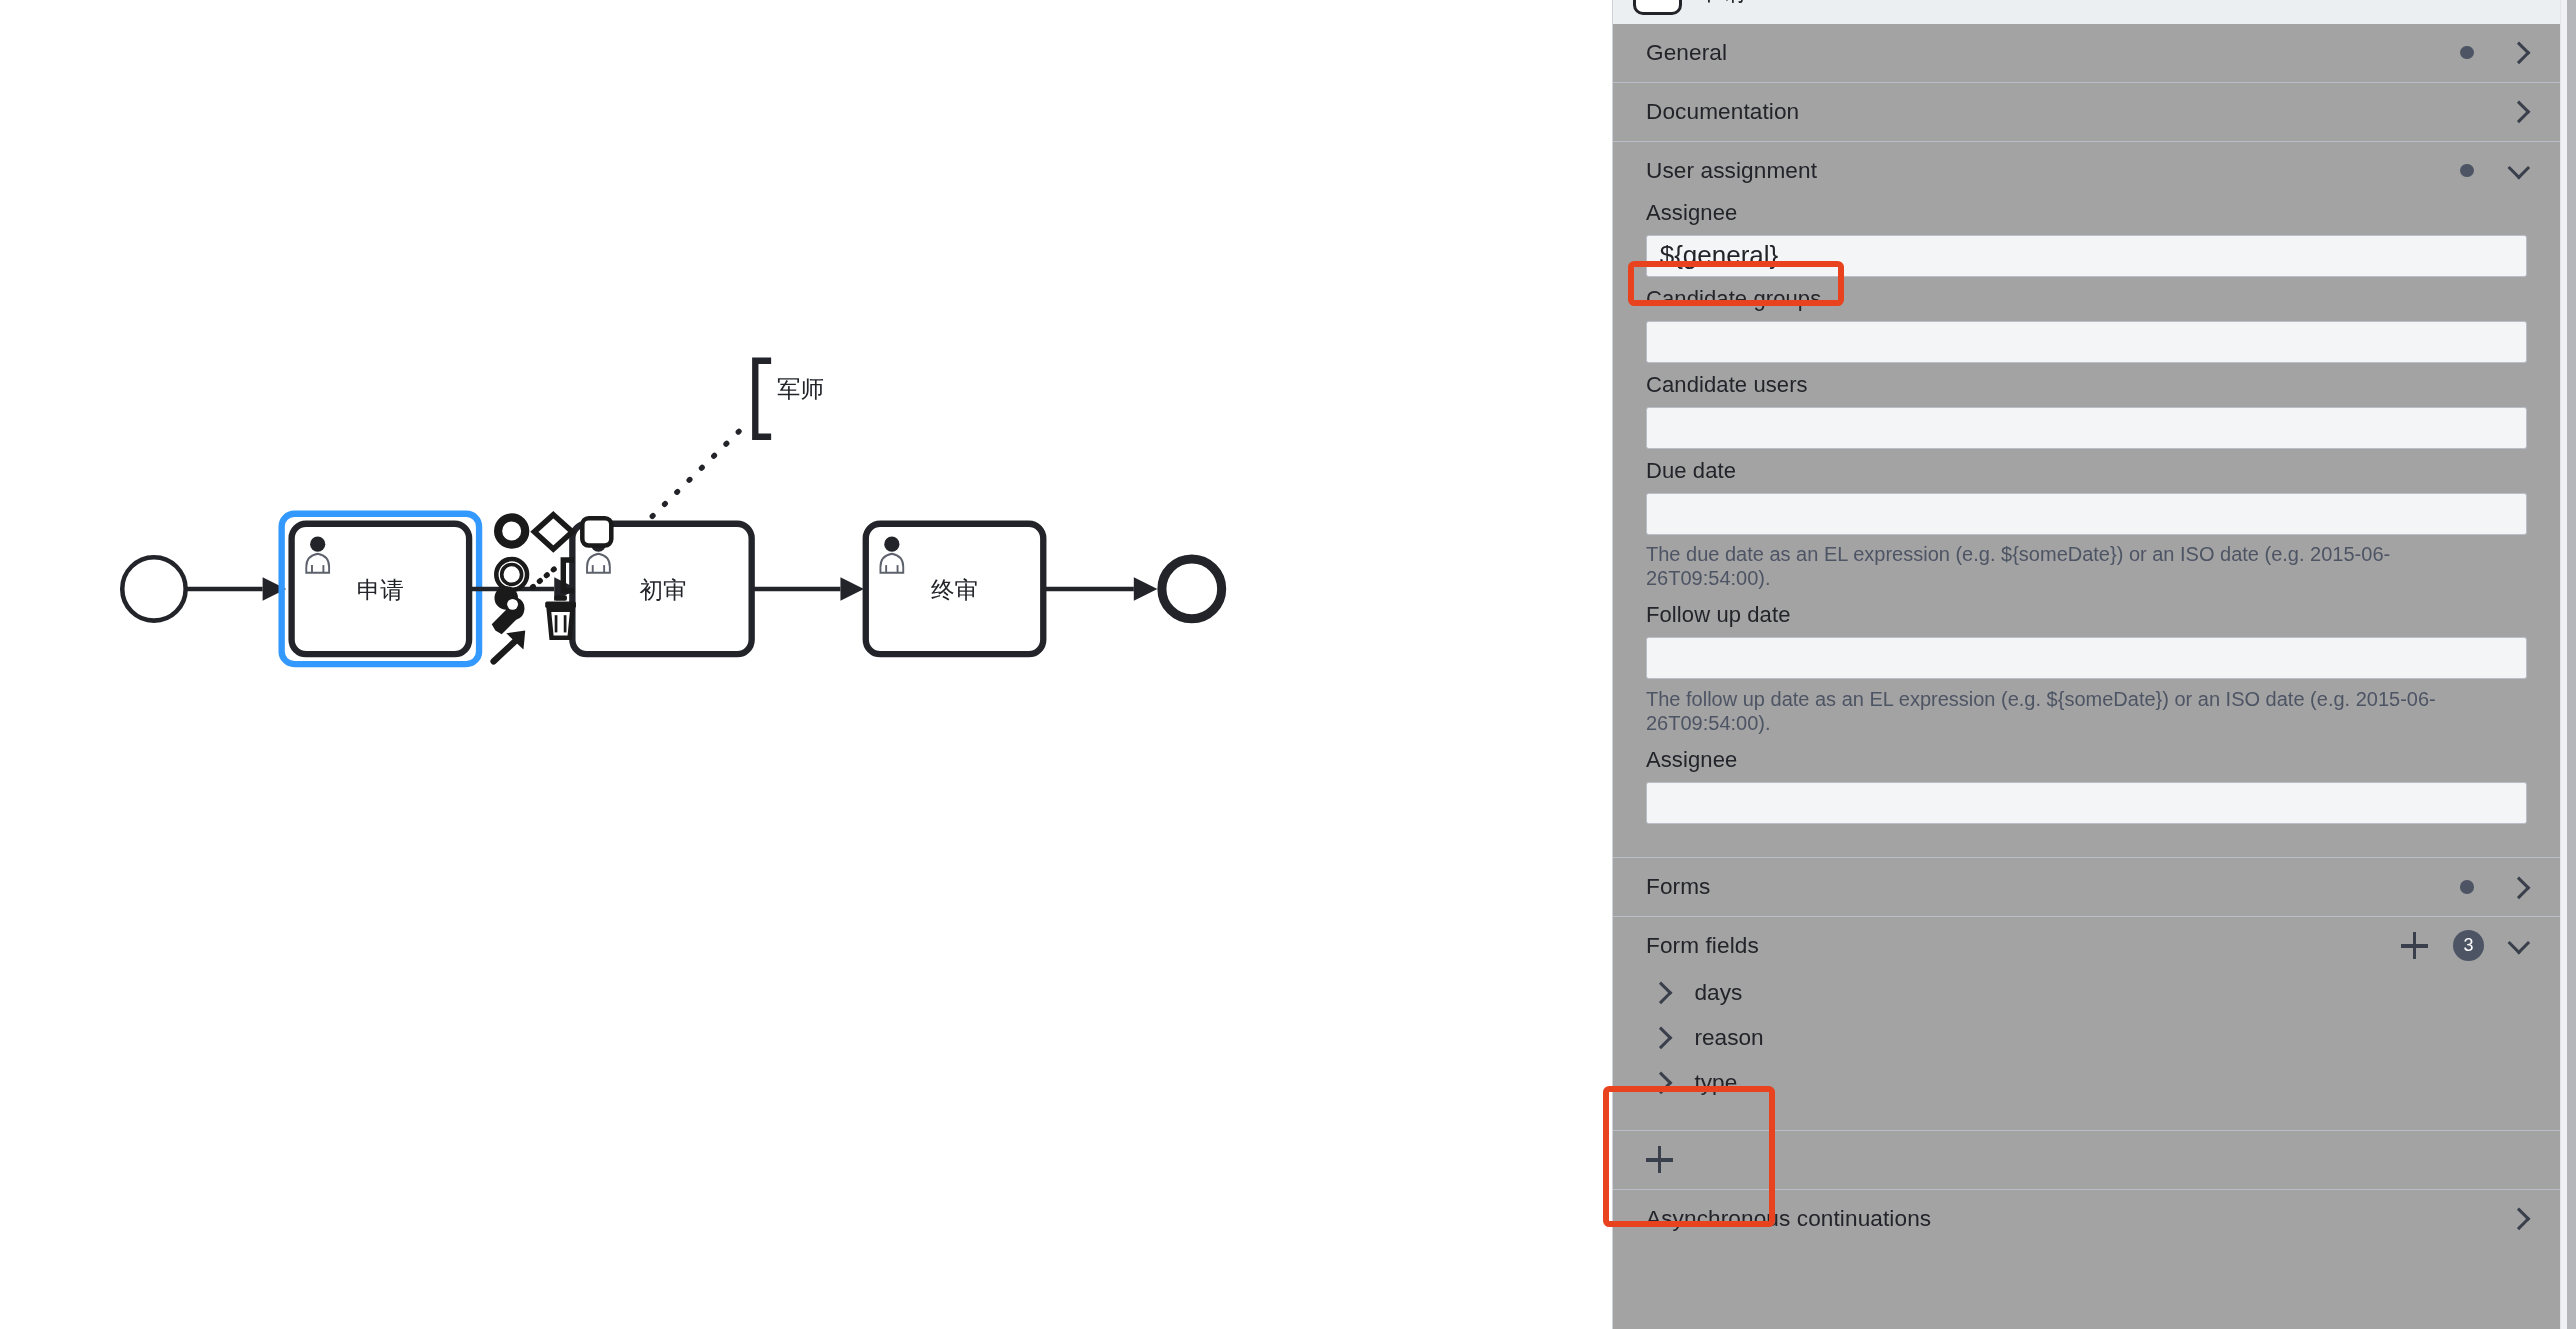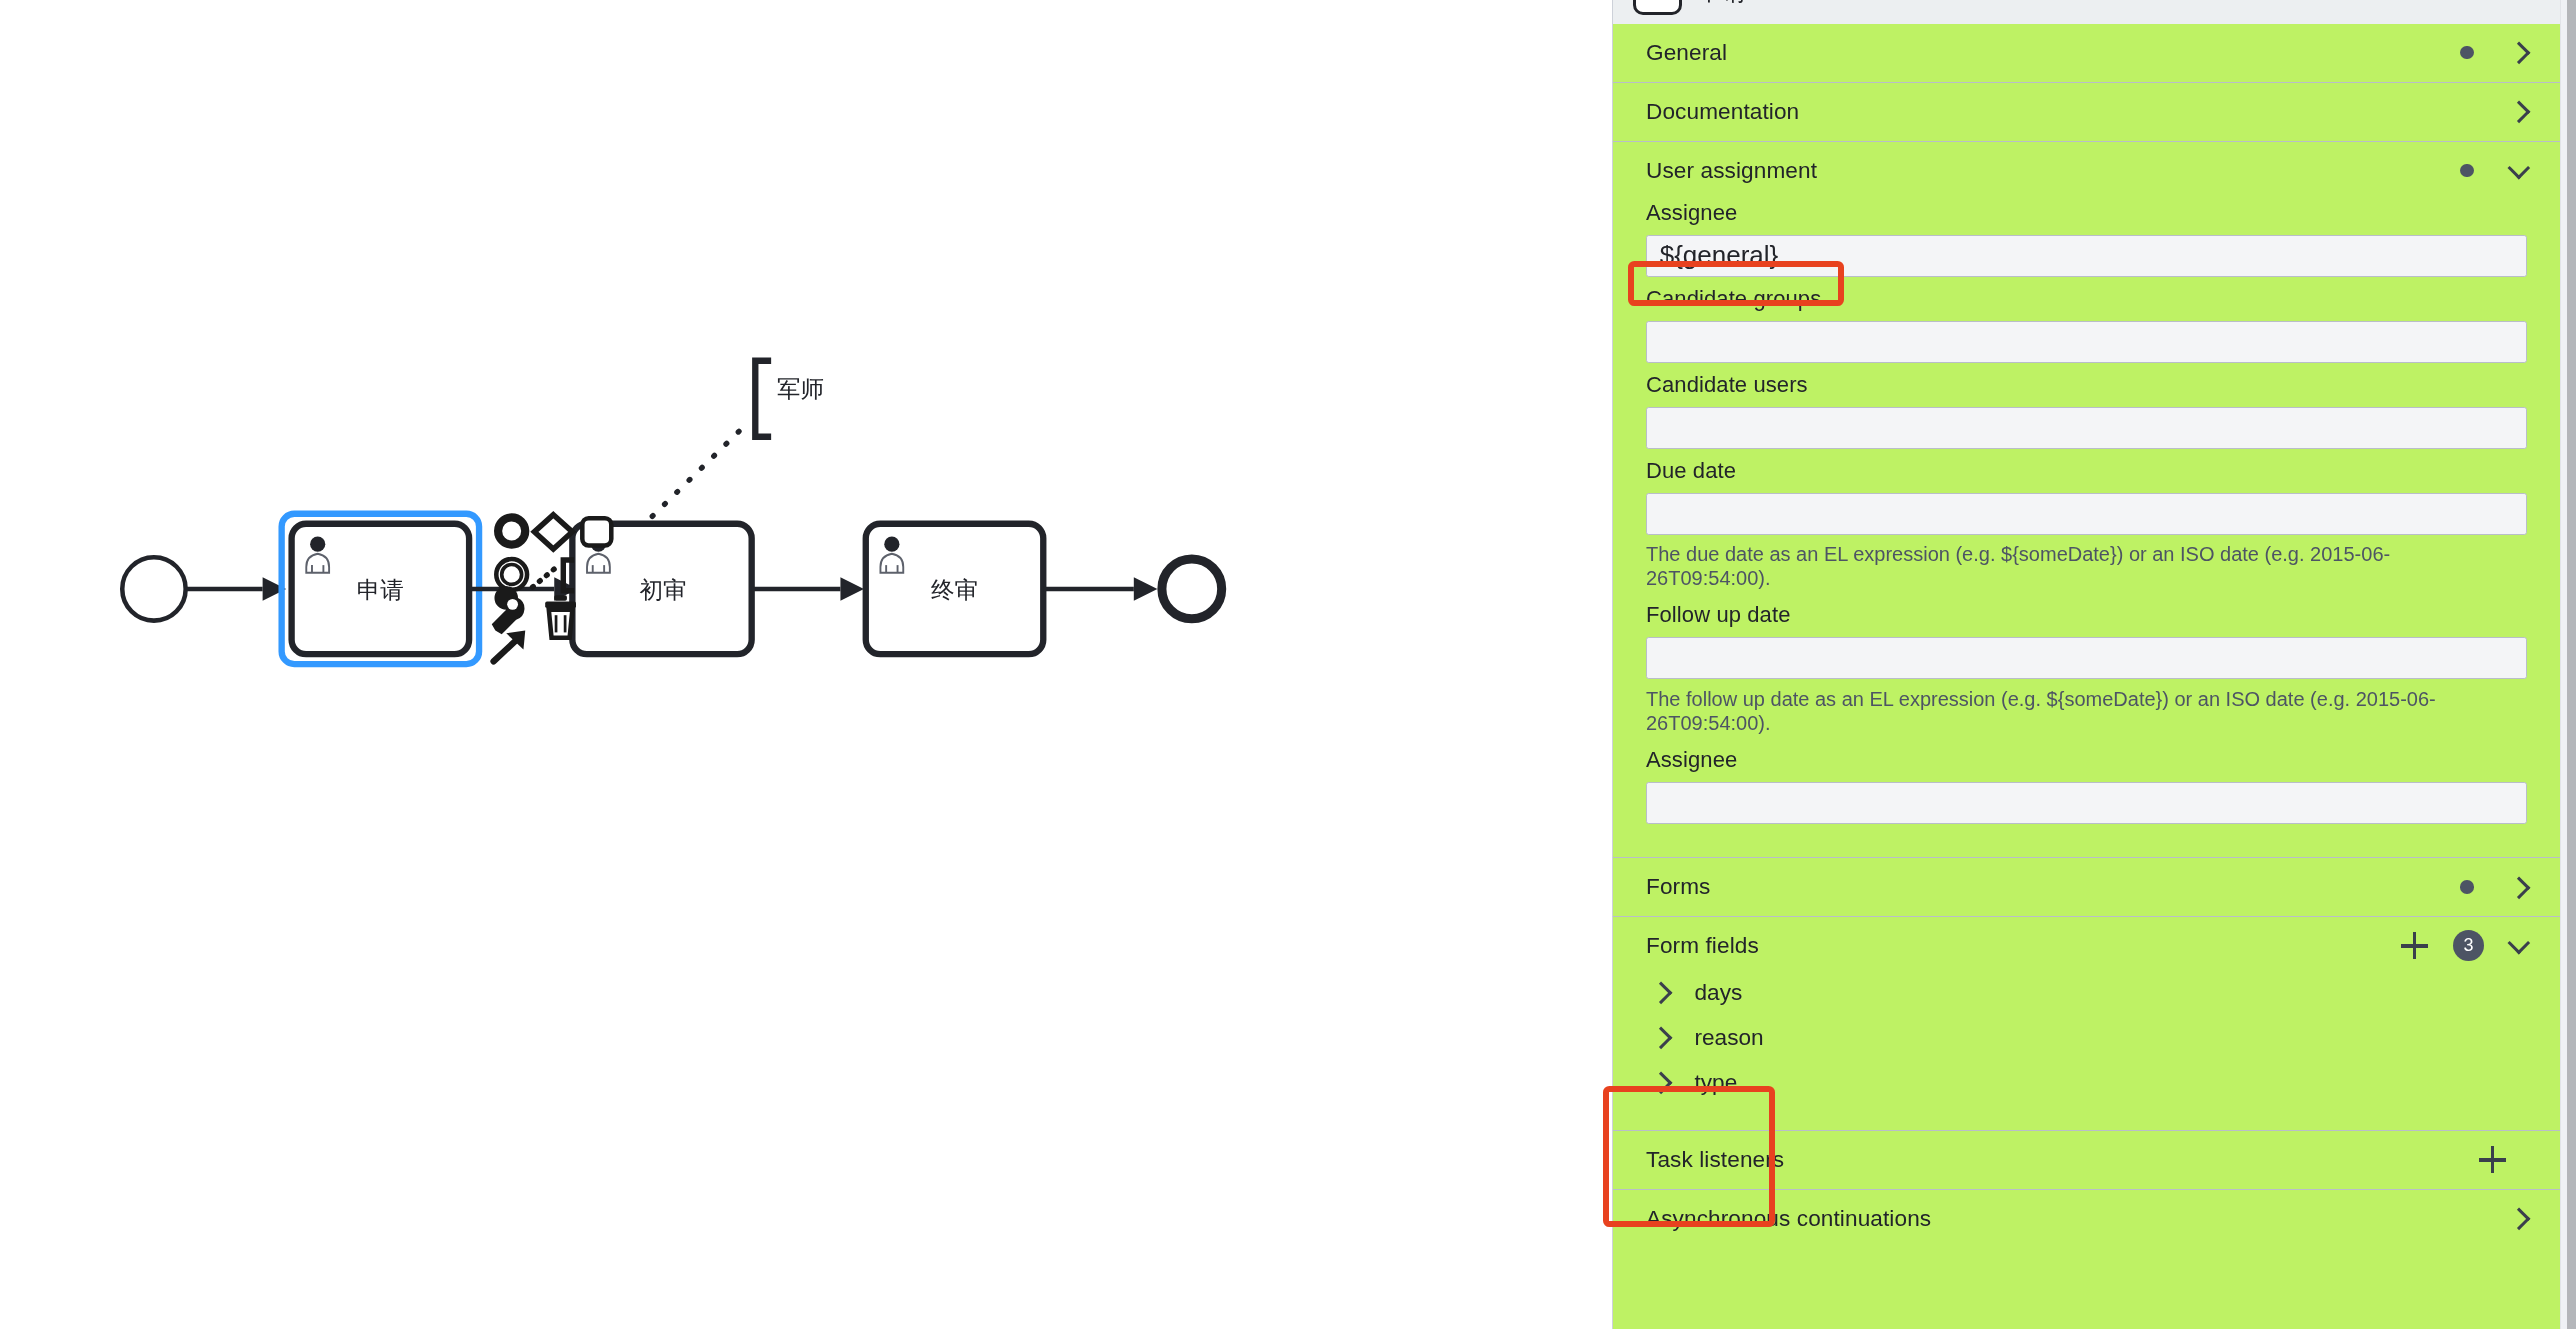--- a/index.html
+++ b/index.html
@@ -20,21 +20,21 @@
     width: 1612px; height: 1330px;
     background: #ffffff;
     overflow: hidden;
   }
   #canvas svg { display: block; }
 
   
   #properties {
     position: absolute; left: 1612px; top: 0;
     width: 964px; height: 1330px;
-    background: #bef264;
+    background: #a3a3a3;
     border-left: 0.9px solid #cdd1d9;
     overflow: hidden;
   }
   #panel-scroll {
     position: absolute; left: 0; top: 0;
     width: 947px; height: 1330px;
     overflow: hidden;
   }
 
   
@@ -390,21 +390,20 @@
           </div>
           <div class="ff-row">
             <span class="chev right"></span>
             <span class="ff-name">type</span>
           </div>
         </div>
       </div>
 
       <div class="group">
         <div class="group-head">
-          <span class="g-title">Task listeners</span>
           <span class="g-plus"></span>
         </div>
       </div>
 
       <div class="group no-border">
         <div class="group-head">
           <span class="g-title">Asynchronous continuations</span>
           <span class="chev right"></span>
         </div>
       </div>

